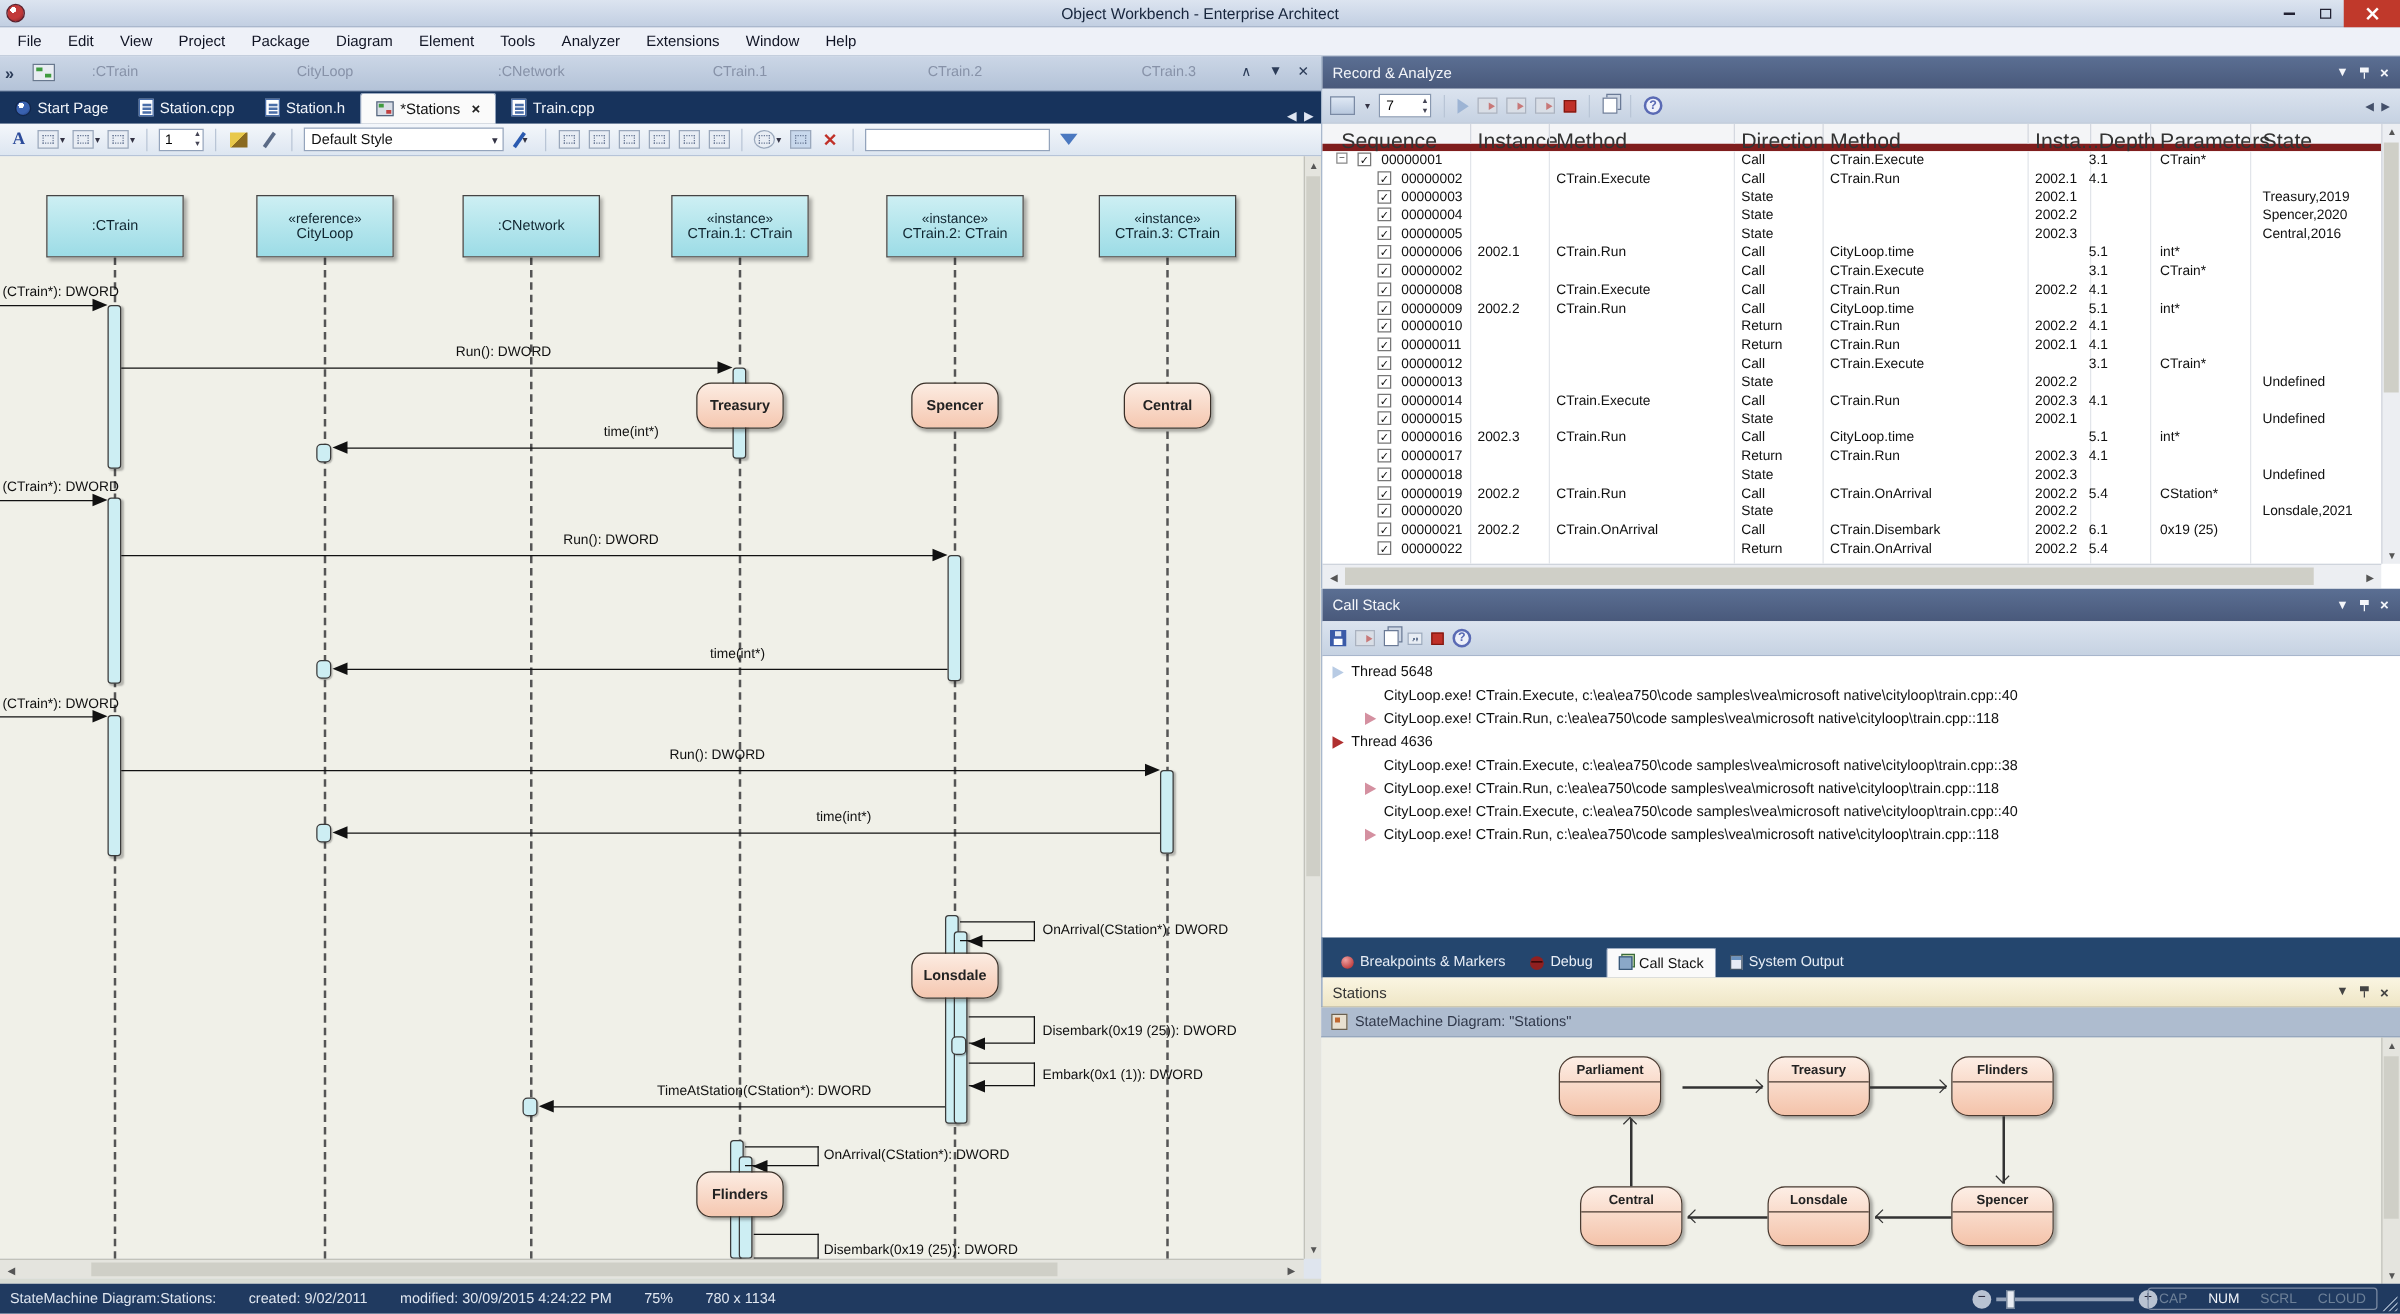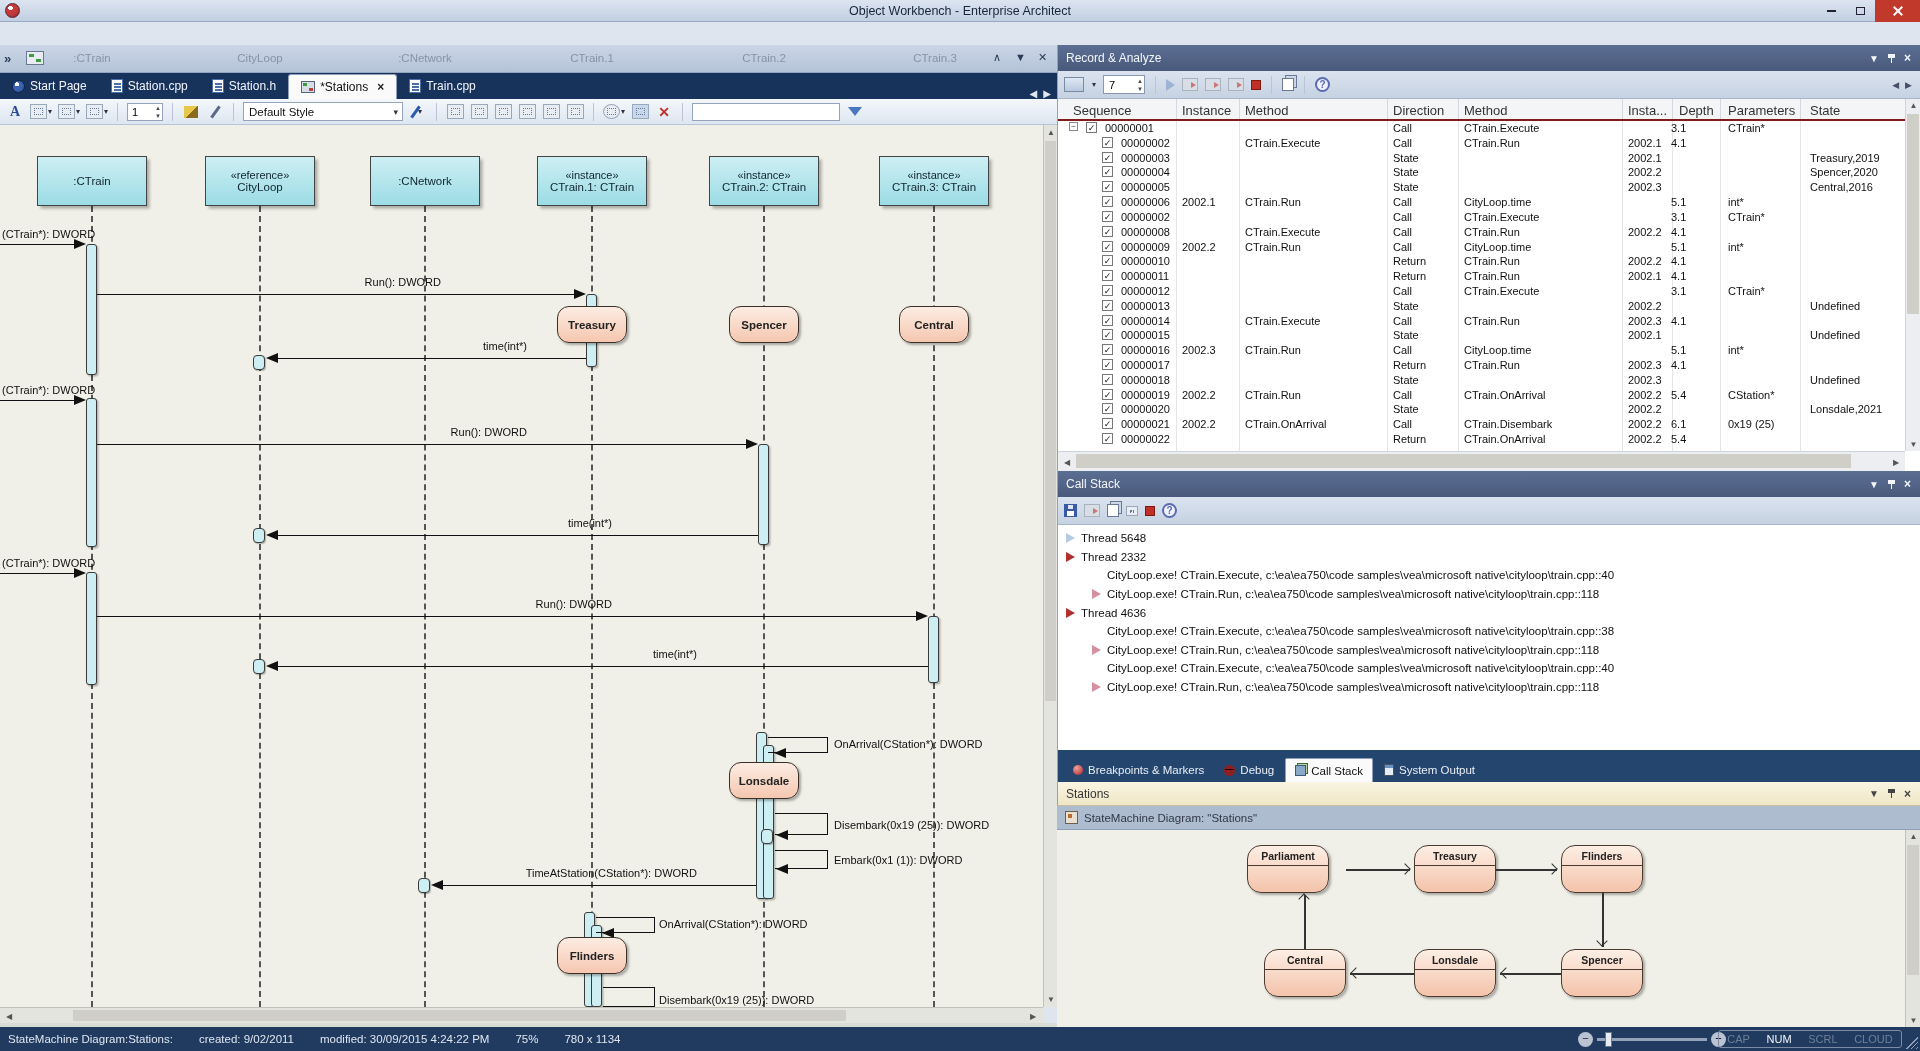--- a/index.html
+++ b/index.html
@@ -92,21 +92,21 @@
   .pctrl{margin-left:auto;display:flex;align-items:center;gap:9px;padding-right:9px;font-size:10px}
   .pin{width:7px;height:9px;position:relative}
   .pin::before{content:"";position:absolute;left:0;top:0;width:7px;height:4px;background:currentColor}
   .pin::after{content:"";position:absolute;left:3px;top:4px;width:1.5px;height:5px;background:currentColor}
   .px{font-size:12px;font-weight:bold}
   .ptool{position:absolute;left:0;top:26px;right:0;height:28px;background:linear-gradient(#dbe3ef,#c6d2e2);border-bottom:1px solid #a8b6cc;display:flex;align-items:center;padding-left:6px;gap:7px}
   .rpanel{background:#fff;border-left:1px solid #8fa3bd}
 
   
   .ra{left:1057px;top:45px;width:863px;height:426px}
-  .ra-head{position:absolute;left:0;top:54px;right:15px;height:22px;background:#f4f5f7;border-bottom:2px solid #7f1d1d;font-size:13px;color:#333}
+  .ra-head{position:absolute;left:0;top:54px;right:15px;height:22px;background:#f4f5f7;border-bottom:6px solid #7f1d1d;font-size:17px;color:#333}
   .ra-head span{position:absolute;top:4px}
   .ra-body{position:absolute;left:0;top:76px;right:15px;bottom:20px;background:#fff;overflow:hidden}
   .vline{position:absolute;top:0;bottom:0;width:1px;background:#e2e5ea}
   .hl{position:absolute;top:0;bottom:0;width:1px;background:#d4d8e0}
   .ra-row{position:relative;height:14.82px;font-size:11px;color:#101010;white-space:nowrap}
   .ra-row span{position:absolute;top:1px}
   .exp{left:11px;top:2px;width:9px;height:9px;border:1px solid #888;font-size:8px;line-height:7px;text-align:center;color:#333;background:#fff}
   .cb{width:11px;height:11px;border:1px solid #777;background:#fff;font-size:9px;line-height:10px;text-align:center;color:#111;top:1.5px}
   .cb-root{left:28px}.cb-child{left:44px}
   .seq-root{left:47px}.seq-child{left:63px}
@@ -191,20 +191,34 @@
         </div>
       <div class="wbtn">
           <span class="box"></span>
         </div>
       <div class="wbtn wbtn-close">
           <span class="x1"></span>
         </div>
     </div>
   </div>
 
+  <div class="abs menubar">
+    <span class="menu-item">File</span>
+    <span class="menu-item">Edit</span>
+    <span class="menu-item">View</span>
+    <span class="menu-item">Project</span>
+    <span class="menu-item">Package</span>
+    <span class="menu-item">Diagram</span>
+    <span class="menu-item">Element</span>
+    <span class="menu-item">Tools</span>
+    <span class="menu-item">Analyzer</span>
+    <span class="menu-item">Extensions</span>
+    <span class="menu-item">Window</span>
+    <span class="menu-item">Help</span>
+  </div>
 
   <div class="abs wbstrip">
     <span class="abs wb-exp">»</span>
     <span class="abs wb-icon"></span>
     <span class="abs wb-item" style="left:92px">:CTrain</span>
     <span class="abs wb-item" style="left:260px">CityLoop</span>
     <span class="abs wb-item" style="left:425px">:CNetwork</span>
     <span class="abs wb-item" style="left:592px">CTrain.1</span>
     <span class="abs wb-item" style="left:764px">CTrain.2</span>
     <span class="abs wb-item" style="left:935px">CTrain.3</span>
@@ -701,24 +715,20 @@
       <span class="alic" style="width:12px;height:10px"></span>
       <span class="stop"></span>
       <span class="helpic">?</span>
     </div>
     <div class="cs-body" id="cs-rows">
         <div class="cs-row">
           <span class="th-ic blue"></span>
           <span class="th-label">Thread 5648</span>
         </div>
         <div class="cs-row">
-          <span class="th-ic red"></span>
-          <span class="th-label">Thread 2332</span>
-        </div>
-        <div class="cs-row">
           <span class="fr-text noicon">CityLoop.exe!  CTrain.Execute,  c:\ea\ea750\code samples\vea\microsoft native\cityloop\train.cpp::40</span>
         </div>
         <div class="cs-row">
           <span class="fr-ic"></span>
           <span class="fr-text">CityLoop.exe!  CTrain.Run,  c:\ea\ea750\code samples\vea\microsoft native\cityloop\train.cpp::118</span>
         </div>
         <div class="cs-row">
           <span class="th-ic red"></span>
           <span class="th-label">Thread 4636</span>
         </div>

